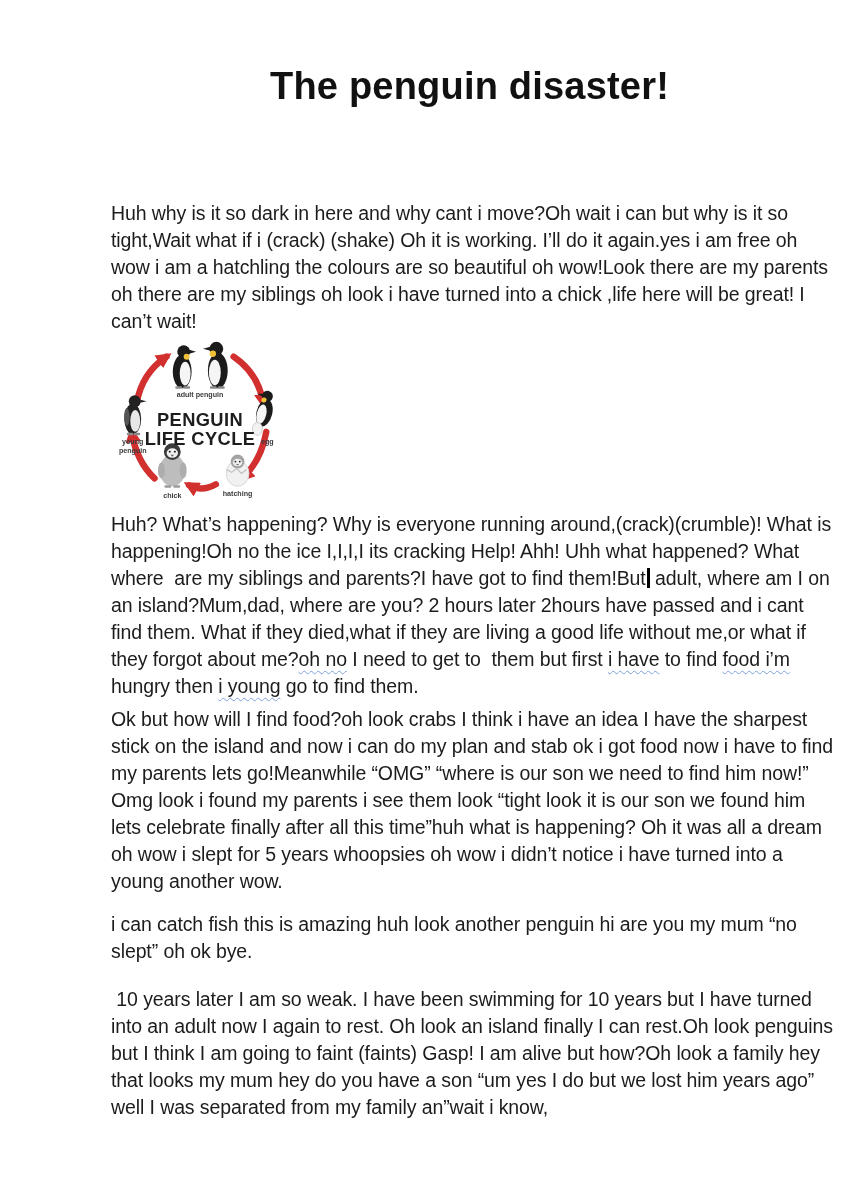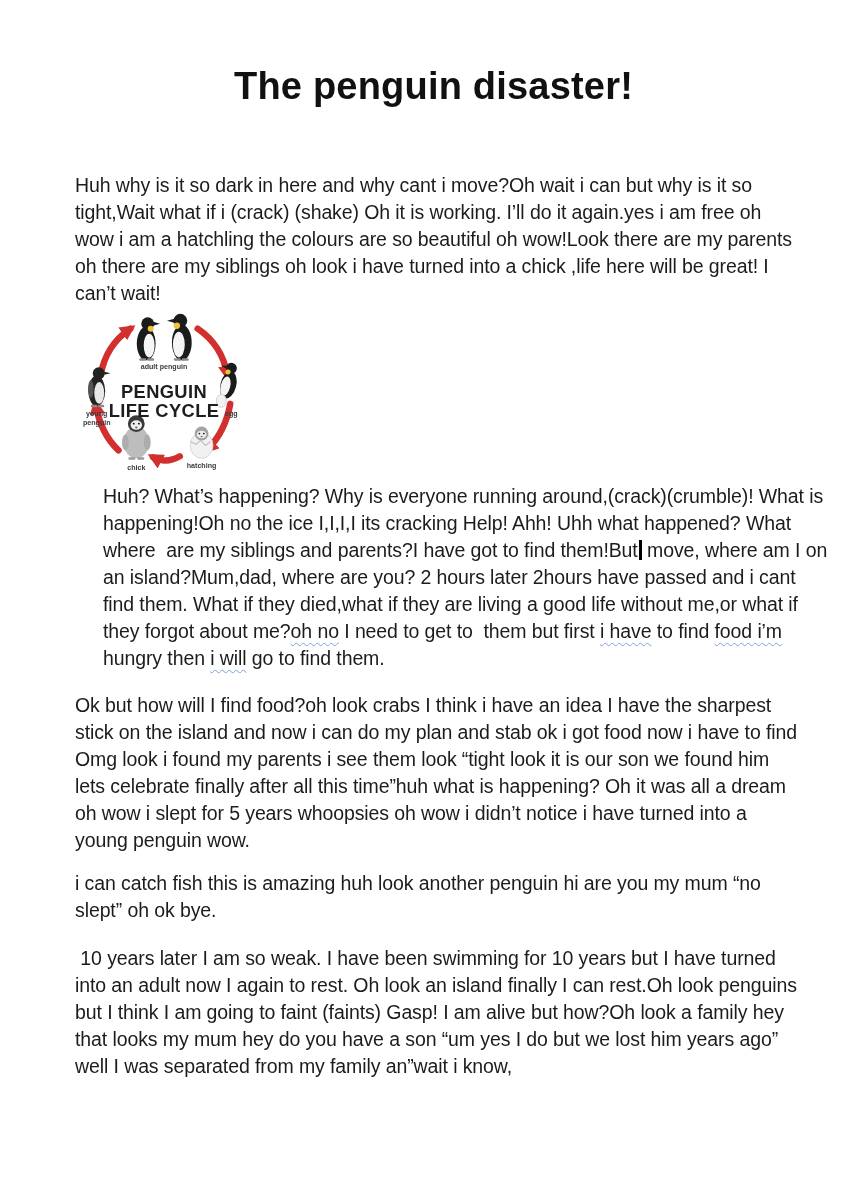--- a/index.html
+++ b/index.html
@@ -4,41 +4,41 @@
 <style>
   html, body { margin: 0; padding: 0; }
   body {
     width: 867px; height: 1200px;
     background: #ffffff;
     color: #1c1c1c;
     font-family: "Liberation Sans", "DejaVu Sans", sans-serif;
     overflow: hidden;
   }
   .content {
-    padding-left: 75px;
+    padding-left: 111px;
     width: 717px;
   }
   h1.doc-title {
     margin: 64px 0 0 0;
     font-size: 38px;
     line-height: 44px;
     font-weight: 700;
     text-align: center;
     letter-spacing: 0.2px;
     color: #111;
   }
   .para-host {
     font-size: 19.5px;
     line-height: 27px;
     letter-spacing: -0.1px;
   }
   .line { white-space: pre; }
-  .para-first   { margin-top: 64px; }
-  .para-second  { margin-top: 3px; margin-left: 28px; }
-  .para-third   { margin-top: 20px; }
+  .para-first   { margin-top: 92px; }
+  .para-second  { margin-top: 3px; }
+  .para-third   { margin-top: 6px; }
   .para-fourth  { margin-top: 16px; }
   .para-fifth   { margin-top: 21px; }
   .wavy {
     text-decoration: underline;
     text-decoration-style: wavy;
     text-decoration-color: #7fa2dd;
     text-decoration-thickness: 1px;
     text-underline-offset: 4px;
   }
   .cursor {
@@ -168,33 +168,34 @@
       <text class="fig-label" x="22" y="124" text-anchor="middle">penguin</text>
 
       <text class="fig-heading" x="90" y="97" font-size="18.5" text-anchor="middle">PENGUIN</text>
       <text class="fig-heading" x="90" y="116" font-size="18.5" text-anchor="middle">LIFE CYCLE</text>
     </svg>
   </figure>
 
   <div class="para-host para-second">
       <div class="line"><span>Huh? What’s happening? Why is everyone running around,(crack)(crumble)! What is</span></div>
       <div class="line"><span>happening!Oh no the ice I,I,I,I its cracking Help! Ahh! Uhh what happened? What</span></div>
-      <div class="line"><span>where  are my siblings and parents?I have got to find them!But</span><span class="cursor"></span><span> move, where am I on</span></div>
+      <div class="line"><span>where  are my siblings and parents?I have got to find them!But</span><span class="cursor"></span><span> adult, where am I on</span></div>
       <div class="line"><span>an island?Mum,dad, where are you? 2 hours later 2hours have passed and i cant</span></div>
       <div class="line"><span>find them. What if they died,what if they are living a good life without me,or what if</span></div>
       <div class="line"><span>they forgot about me?</span><span class="wavy">oh no</span><span> I need to get to  them but first </span><span class="wavy">i have</span><span> to find </span><span class="wavy">food i’m</span></div>
-      <div class="line"><span>hungry then </span><span class="wavy">i will</span><span> go to find them.</span></div>
+      <div class="line"><span>hungry then </span><span class="wavy">i young</span><span> go to find them.</span></div>
     </div>
   <div class="para-host para-third">
       <div class="line"><span>Ok but how will I find food?oh look crabs I think i have an idea I have the sharpest</span></div>
       <div class="line"><span>stick on the island and now i can do my plan and stab ok i got food now i have to find</span></div>
+      <div class="line"><span>my parents lets go!Meanwhile “OMG” “where is our son we need to find him now!”</span></div>
       <div class="line"><span>Omg look i found my parents i see them look “tight look it is our son we found him</span></div>
       <div class="line"><span>lets celebrate finally after all this time”huh what is happening? Oh it was all a dream</span></div>
       <div class="line"><span>oh wow i slept for 5 years whoopsies oh wow i didn’t notice i have turned into a</span></div>
-      <div class="line"><span>young penguin wow.</span></div>
+      <div class="line"><span>young another wow.</span></div>
     </div>
   <div class="para-host para-fourth">
       <div class="line"><span>i can catch fish this is amazing huh look another penguin hi are you my mum “no</span></div>
       <div class="line"><span>slept” oh ok bye.</span></div>
     </div>
   <div class="para-host para-fifth">
       <div class="line"><span> 10 years later I am so weak. I have been swimming for 10 years but I have turned</span></div>
       <div class="line"><span>into an adult now I again to rest. Oh look an island finally I can rest.Oh look penguins</span></div>
       <div class="line"><span>but I think I am going to faint (faints) Gasp! I am alive but how?Oh look a family hey</span></div>
       <div class="line"><span>that looks my mum hey do you have a son “um yes I do but we lost him years ago”</span></div>

